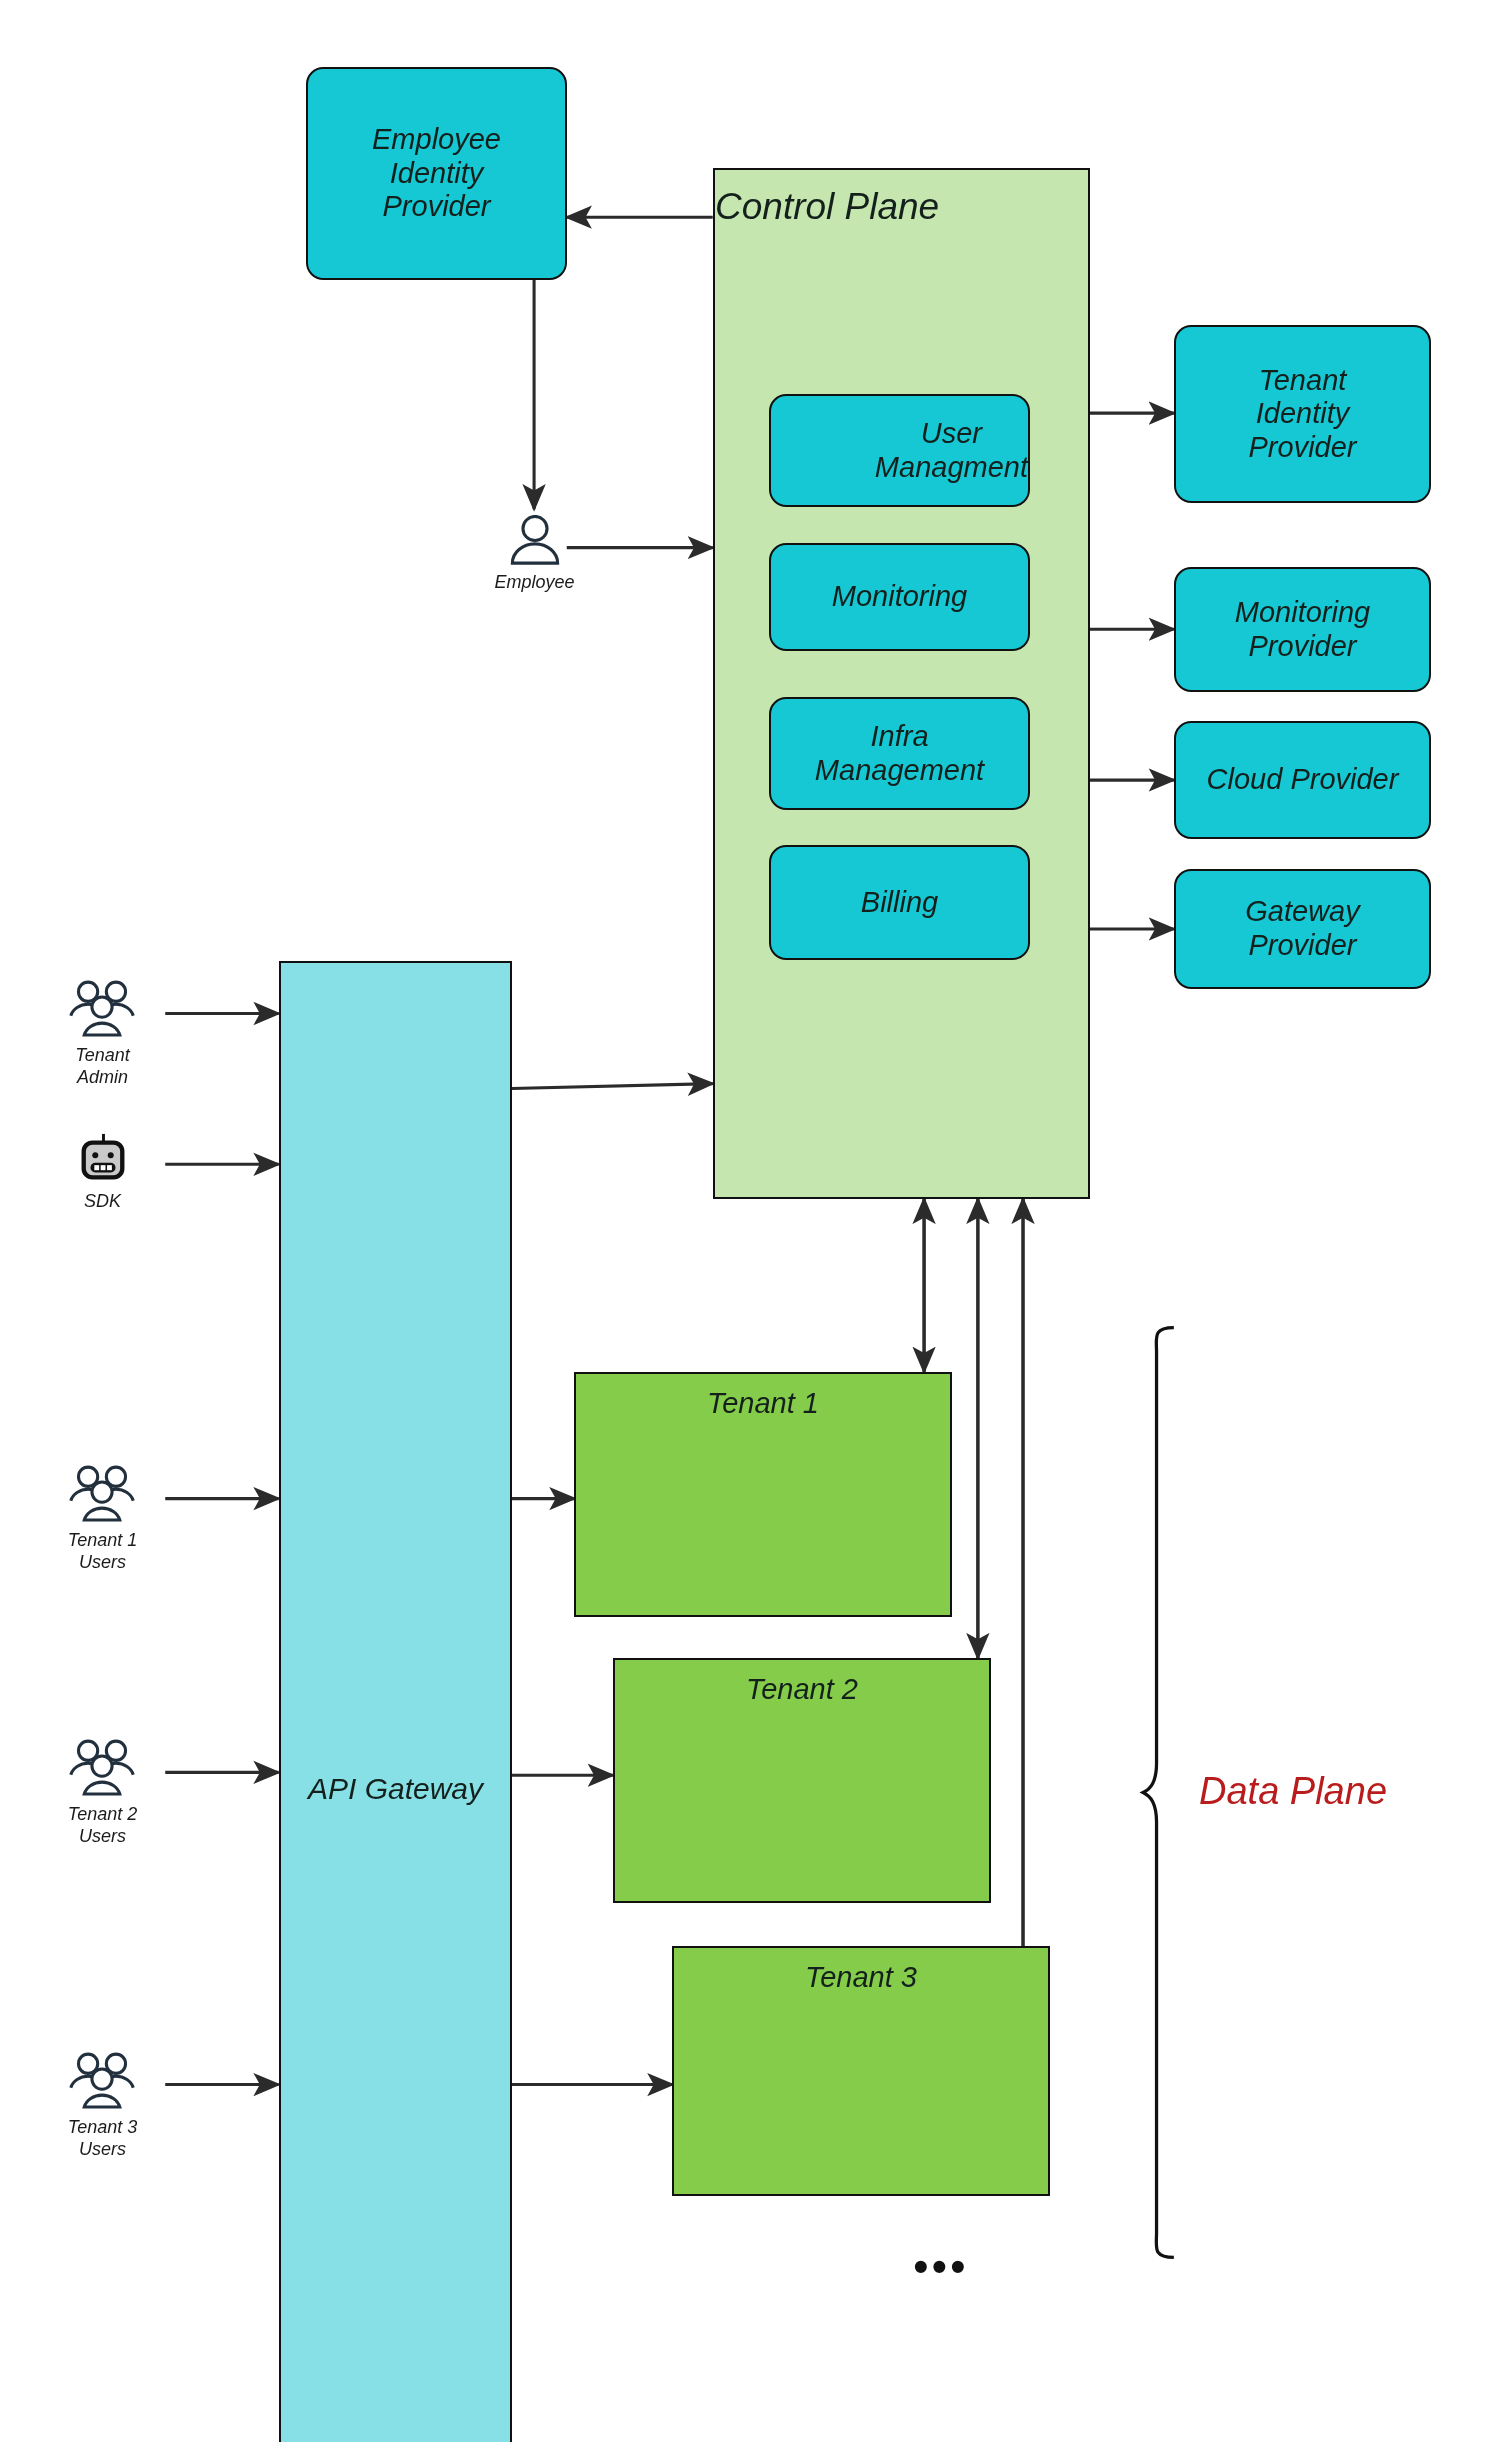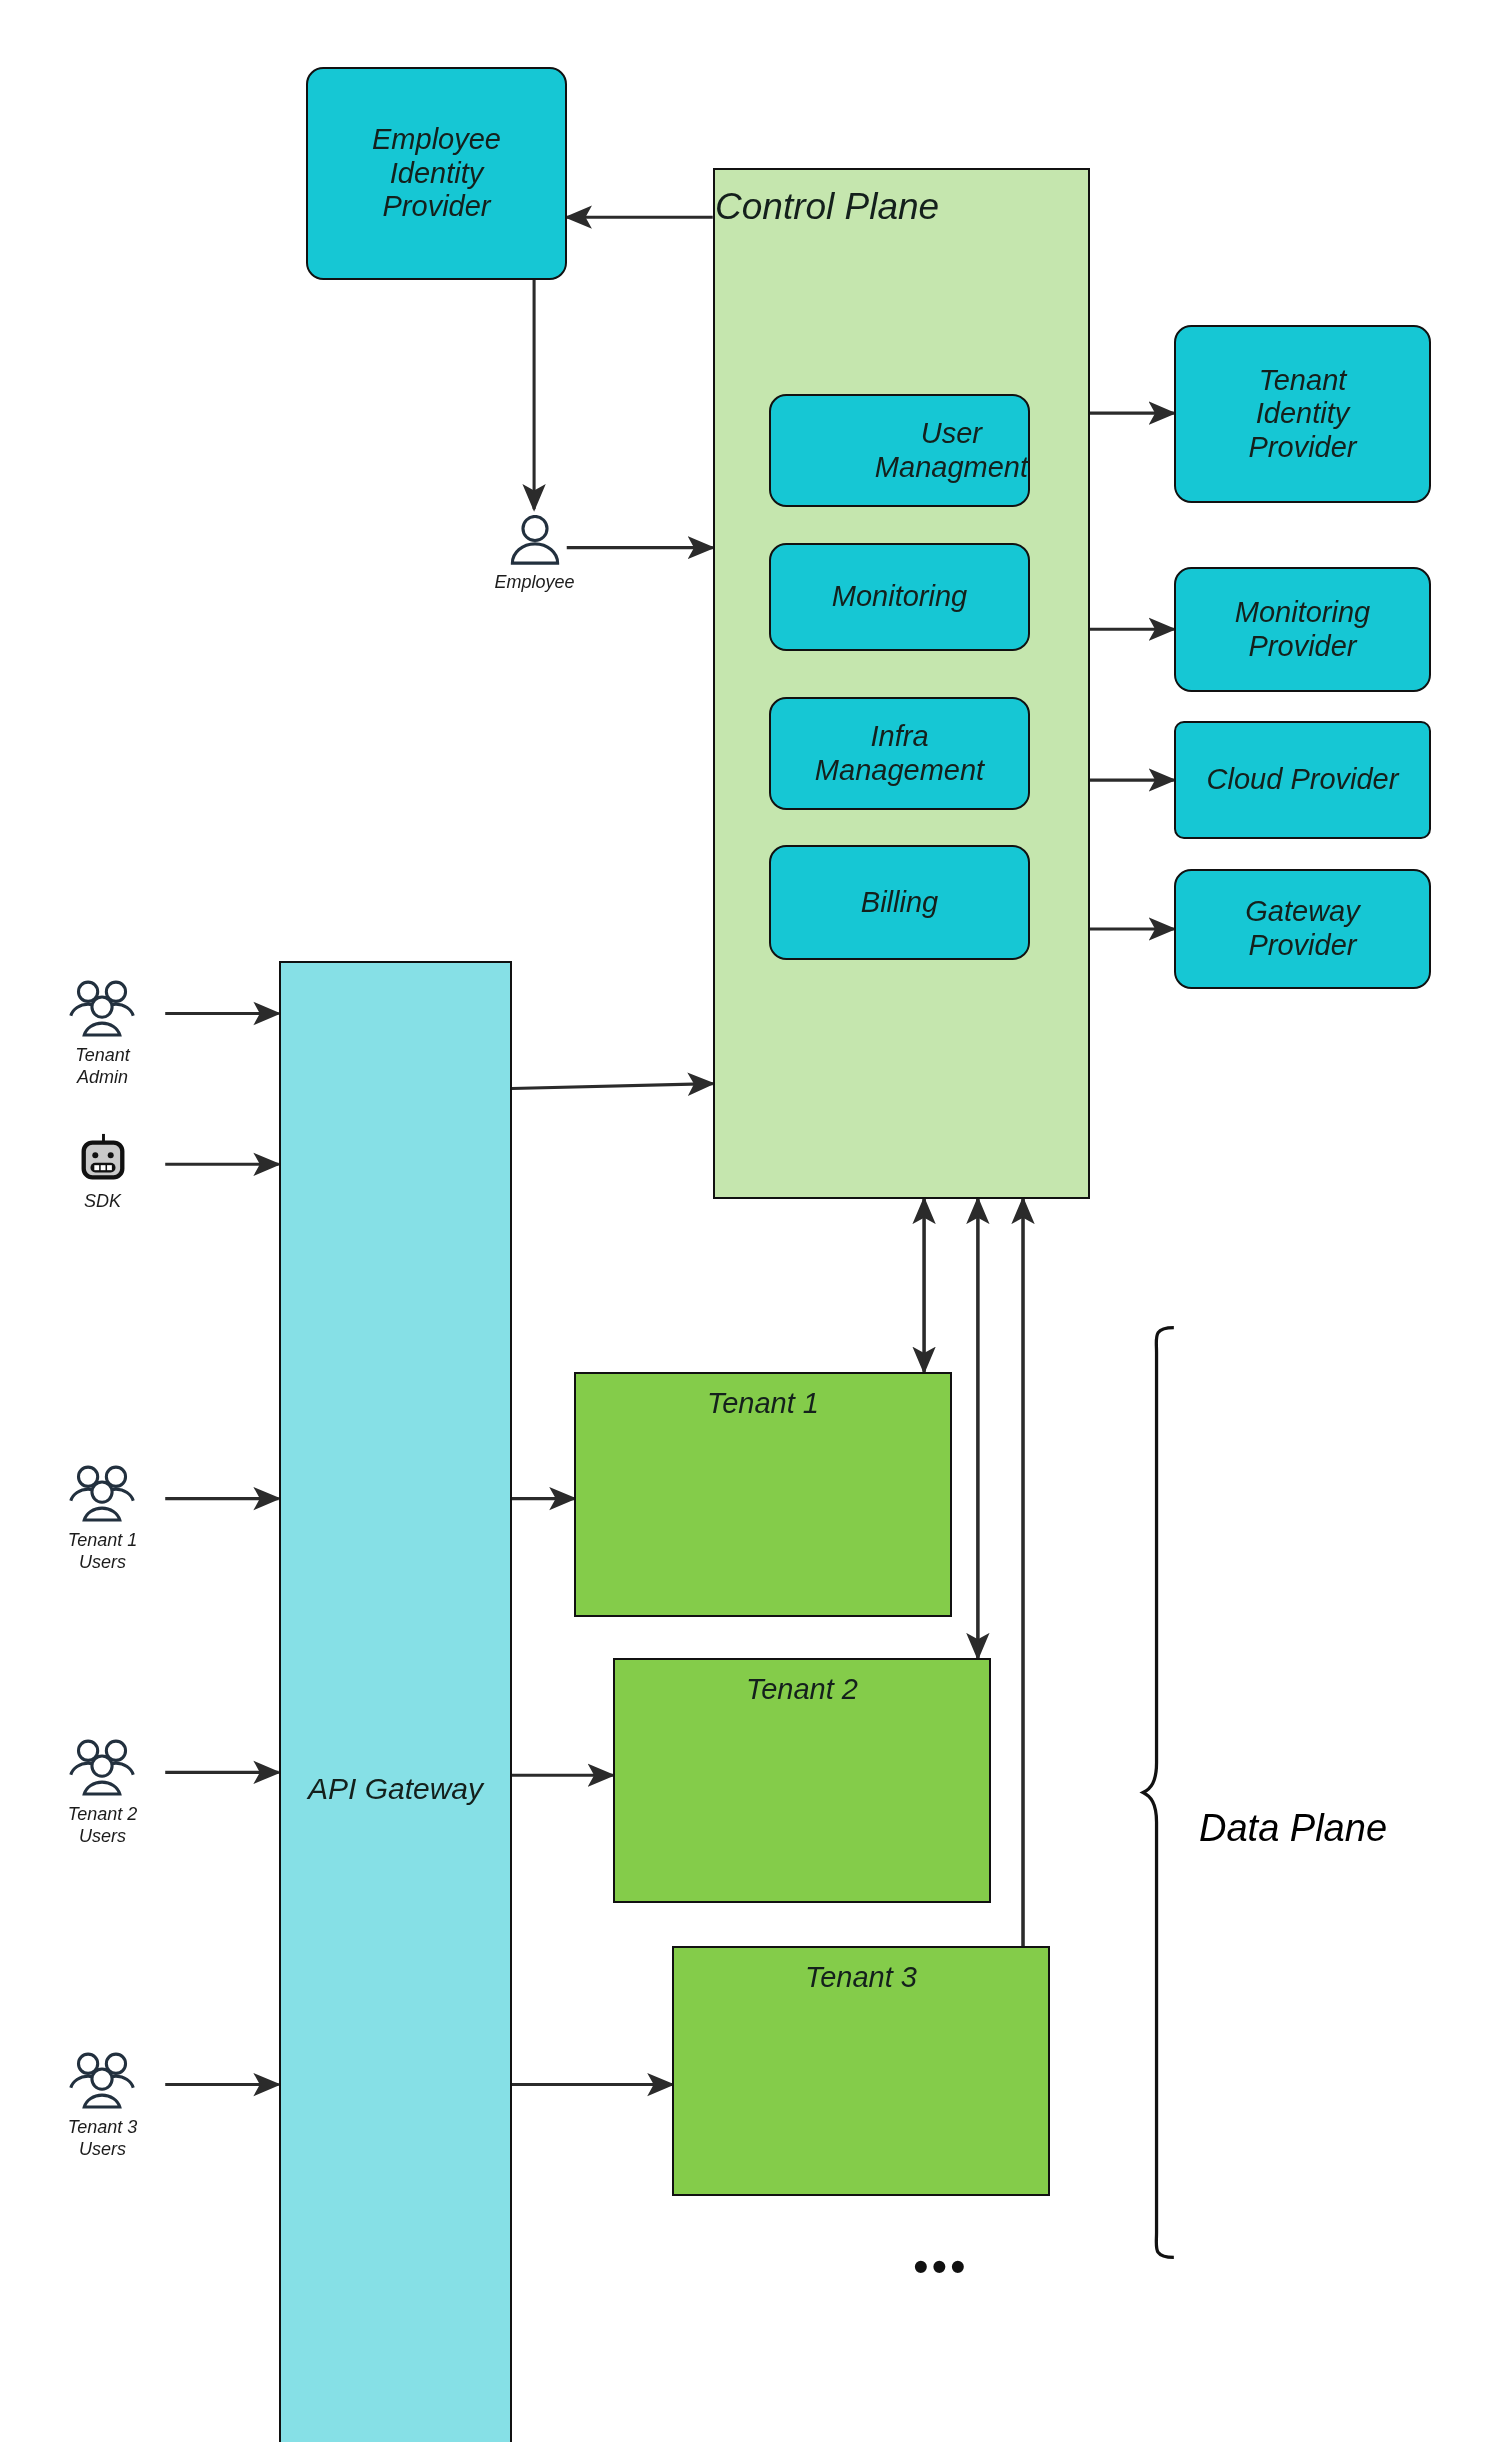--- a/index.html
+++ b/index.html
@@ -110,23 +110,22 @@
     position: absolute;
     font-size: 42px;
     letter-spacing: 3.8px;
     color: #111111;
     font-weight: bold;
     line-height: 1;
   }
   .brace-label {
     position: absolute;
     font-size: 38px;
-    color: #000000;
+    color: #b91c1c;
     white-space: nowrap;
-    margin-top: 37px;
   }
 </style>
 </head>
 <body>
 
 <div id="canvas">
 
   <svg id="edges" viewBox="0 0 1573 2542" width="1511" height="2442">
     <defs>
       <marker id="arrow" markerWidth="11" markerHeight="11" refX="8.2" refY="4.2" orient="auto" markerUnits="strokeWidth">
@@ -213,21 +212,21 @@
 
   <div class="node cyan-box" style="left:1174px; top:325px; width:257px; height:178px;">
     <span class="provider-label" style="white-space:pre-line;">Tenant
 Identity
 Provider</span>
   </div>
   <div class="node cyan-box" style="left:1174px; top:567px; width:257px; height:125px;">
     <span class="provider-label" style="white-space:pre-line;">Monitoring
 Provider</span>
   </div>
-  <div class="node cyan-box" style="left:1174px; top:721px; width:257px; height:118px;border-radius:10px;">
+  <div class="node cyan-box" style="left:1174px; top:721px; width:257px; height:118px;">
     <span class="provider-label" style="white-space:pre-line;">Cloud Provider</span>
   </div>
   <div class="node cyan-box" style="left:1174px; top:869px; width:257px; height:120px;">
     <span class="provider-label" style="white-space:pre-line;">Gateway
 Provider</span>
   </div>
 
   <div class="node gateway-box" style="left:279px; top:961px; width:233px; height:1656px;">
     <span class="gateway-label">API Gateway</span>
   </div>

